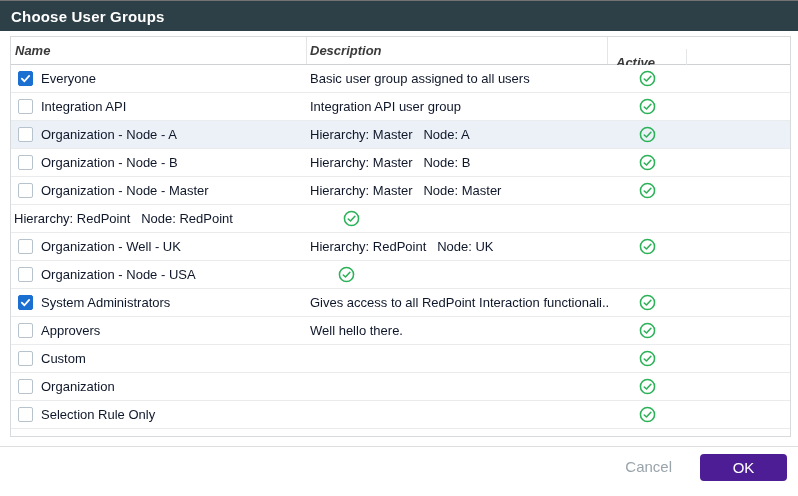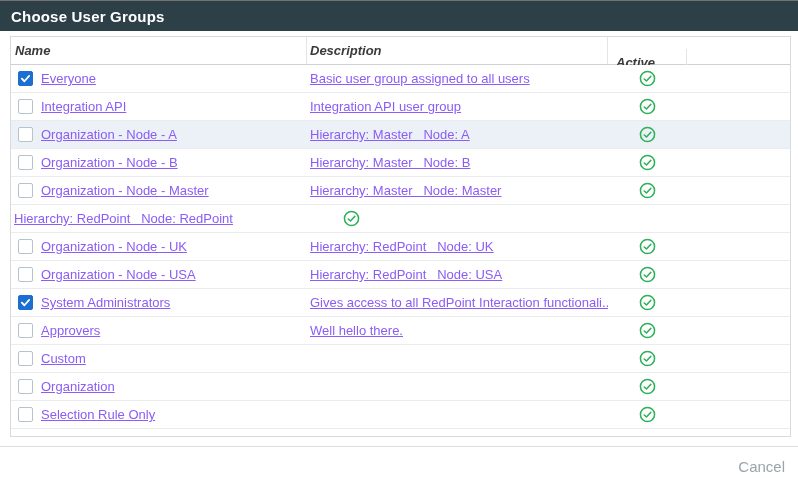--- a/index.html
+++ b/index.html
@@ -22,22 +22,22 @@
   .hdr-row {
     display: flex; height: 28px; flex: 0 0 28px; align-items: center;
     border-bottom: 1px solid #cfd2d4; box-shadow: 0 1px 0 rgba(0,0,0,0.06);
     font-size: 13px; font-weight: 600; color: #3b3b3b; background: #fff; font-style: italic;
   }
   .hdr-cell { height: 100%; display: flex; align-items: center; border-right: 1px solid #e3e5e6; }
   .hdr-cell:last-child { border-right: none; }
 
   .row {
     display: flex; height: 28px; flex: 0 0 28px; align-items: center;
-    border-bottom: 1px solid #eaebec; font-size: 13px; color: #8b5cf6;
-    background: #fff; cursor: default; text-decoration: underline;
+    border-bottom: 1px solid #eaebec; font-size: 13px; color: #0f172a;
+    background: #fff; cursor: default;
   }
   .row.highlighted { background: #ecf1f8; }
 
   .c-name   { width: 296px; padding-left: 4px; display: flex; align-items: center; }
   .c-desc   { width: 301px; padding-left: 3px; white-space: pre; overflow: hidden; }
   .c-active { width: 79px;  display: flex; align-items: center; justify-content: center; }
   .c-last   { flex: 1; }
   .hdr-cell.c-active { justify-content: flex-start; padding-left: 8px; margin-top: 24px; }
 
   .cb {
@@ -50,21 +50,21 @@
   .cb.checked svg { display: block; }
 
   .active-ic svg { display: block; }
 
   .footer-divider {
     position: absolute; left: 0; top: 446px; width: 798px; height: 1px; background: #dcdedf;
   }
 
   .footer {
     position: absolute; right: 11px; top: 454px; height: 30px;
-    display: flex; align-items: flex-end; gap: 26px; flex-direction: column;
+    display: flex; align-items: flex-start; gap: 26px;
   }
   .btn-cancel {
     background: none; border: none; color: #9aa4ab; font-size: 15px;
     font-family: "Liberation Sans", sans-serif; cursor: pointer; padding: 4px 2px;
   }
   .btn-ok {
     width: 87px; height: 27px; background: #4c1d95; border: none; border-radius: 4px;
     color: #ffffff; font-size: 15px; font-family: "Liberation Sans", sans-serif;
     cursor: pointer; display: flex; align-items: center; justify-content: center;
   }
@@ -186,41 +186,40 @@
         </svg>
       </span>
     </div>
     <div class="cell c-last"></div>
   </div>
       <div class="row">
     <div class="cell c-name">
       <span class="cb">
         
       </span>
-      <span class="nm">Organization - Node - UK</span>
+      <span class="nm">Organization - Well - UK</span>
     </div>
     <div class="cell c-desc">Hierarchy: RedPoint   Node: UK</div>
     <div class="cell c-active">
       <span class="active-ic">
         <svg width="17" height="17" viewBox="0 0 20 20">
           <circle cx="10" cy="10" r="8.3" fill="none" stroke="#2bb158" stroke-width="1.8"></circle>
           <path d="M6.2 10.6 L8.8 13 L14 7.4" fill="none" stroke="#2bb158" stroke-width="1.8" stroke-linecap="round" stroke-linejoin="round"></path>
         </svg>
       </span>
     </div>
     <div class="cell c-last"></div>
   </div>
       <div class="row">
     <div class="cell c-name">
       <span class="cb">
         
       </span>
       <span class="nm">Organization - Node - USA</span>
     </div>
-    <div class="cell c-desc">Hierarchy: RedPoint   Node: USA</div>
     <div class="cell c-active">
       <span class="active-ic">
         <svg width="17" height="17" viewBox="0 0 20 20">
           <circle cx="10" cy="10" r="8.3" fill="none" stroke="#2bb158" stroke-width="1.8"></circle>
           <path d="M6.2 10.6 L8.8 13 L14 7.4" fill="none" stroke="#2bb158" stroke-width="1.8" stroke-linecap="round" stroke-linejoin="round"></path>
         </svg>
       </span>
     </div>
     <div class="cell c-last"></div>
   </div>

